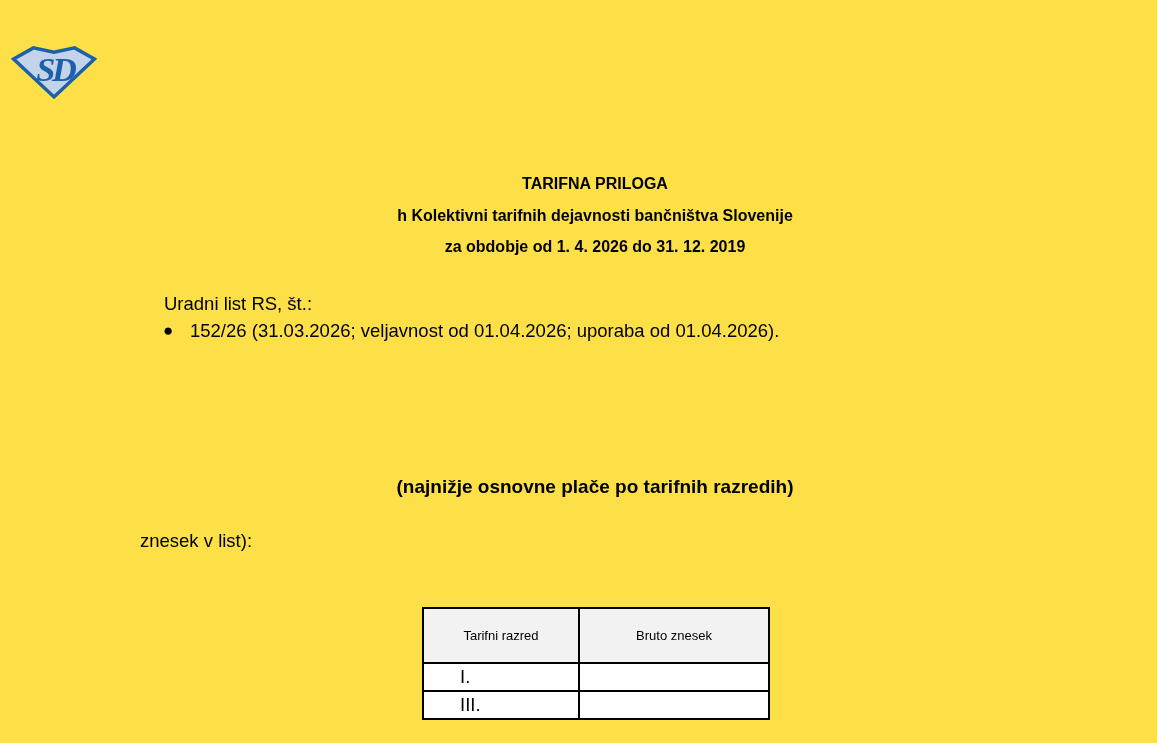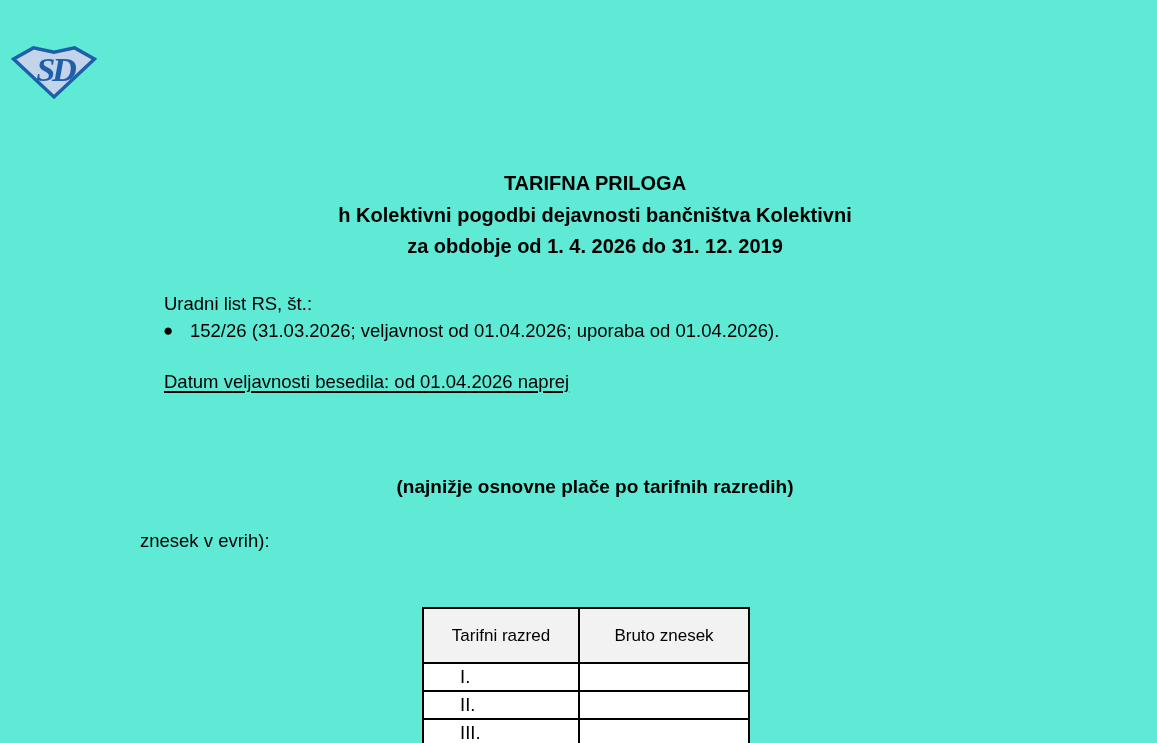--- a/index.html
+++ b/index.html
@@ -6,35 +6,35 @@
   html, body {
     width: 1157px; height: 743px;
     background: #ffffff;
     font-family: "Liberation Sans", "DejaVu Sans", sans-serif;
     color: #000000;
     overflow: hidden;
   }
   .page {
     position: relative;
     width: 1157px; height: 743px;
-    background: #5eead4;
+    background: #fde047;
     overflow: hidden;
   }
   .logo {
     position: absolute;
     left: 11px; top: 44px;
     width: 86px; height: 56px;
   }
   .logo svg { width: 100%; height: 100%; display: block; }
   .title {
     position: absolute;
     left: 170px; top: 168px; width: 850px;
     text-align: center;
     font-weight: bold;
-    font-size: 20px;
+    font-size: 16px;
     line-height: 31.5px;
   }
   .gazette-label {
     position: absolute;
     left: 164px; top: 291px;
     font-size: 18.5px; line-height: 26.5px;
   }
   .gazette-item {
     position: absolute;
     left: 163px; top: 318px;
@@ -83,26 +83,26 @@
     table-layout: fixed;
     width: 318px;
   }
   .tariff-table th, .tariff-table td {
     border: 2px solid #000000;
     font-weight: normal;
   }
   .tariff-table thead th {
     height: 55px;
     background: #f2f2f2;
-    font-size: 17px;
+    font-size: 13px;
     text-align: center;
     vertical-align: middle;
   }
   .tariff-table th.col-razred, .tariff-table td.col-razred { width: 156px; }
-  .tariff-table th.col-znesek, .tariff-table td.col-znesek { width: 170px; }
+  .tariff-table th.col-znesek, .tariff-table td.col-znesek { width: 190px; }
   .tariff-table tbody td {
     height: 28px;
     font-size: 18.5px;
     vertical-align: middle;
     background: #ffffff;
   }
   .tariff-table tbody td.col-razred {
     text-align: left;
     padding-left: 36px;
   }
@@ -115,59 +115,54 @@
   <div class="logo">
     <svg viewBox="0 0 100 64">
       <path d="M3,17 L26,4 L50,9 L74,4 L97,17 L50,61 Z" fill="#c3d4ea" stroke="#1d5fa8" stroke-width="4" stroke-linejoin="miter"></path>
       <path d="M8,19 L92,19" stroke="#1d5fa8" stroke-width="0" fill="none"></path>
       <text x="51" y="43" text-anchor="middle" font-family="Liberation Serif, DejaVu Serif, serif" font-size="40" font-weight="bold" font-style="italic" fill="#1d5fa8" letter-spacing="-4">SD</text>
     </svg>
   </div>
 
   <div class="title">
     <div>TARIFNA PRILOGA</div>
-    <div>h Kolektivni pogodbi dejavnosti bančništva Kolektivni</div>
+    <div>h Kolektivni tarifnih dejavnosti bančništva Slovenije</div>
     <div>za obdobje od 1. 4. 2026 do 31. 12. 2019</div>
   </div>
 
   <div class="gazette-label">Uradni list RS, št.:</div>
 
   <div class="gazette-item">
     <span class="bullet">●</span>
     <span>152/26 (31.03.2026; veljavnost od 01.04.2026; uporaba od 01.04.2026).</span>
   </div>
 
   <div class="validity">
-    <div class="underline">Datum veljavnosti besedila: od 01.04.2026 naprej</div>
   </div>
 
   <div class="article-head">
     <div>(najnižje osnovne plače po tarifnih razredih)</div>
   </div>
 
   <div class="paragraph">
-    <div class="p-line2">znesek v evrih):</div>
+    <div class="p-line2">znesek v list):</div>
   </div>
 
   <table class="tariff-table">
     <thead>
       <tr>
         <th class="col-razred">Tarifni razred</th>
         <th class="col-znesek">Bruto znesek</th>
       </tr>
     </thead>
     <tbody>
       <tr>
         <td class="col-razred">I.</td>
         <td class="col-znesek"></td>
       </tr>
       <tr>
-        <td class="col-razred">II.</td>
-        <td class="col-znesek"></td>
-      </tr>
-      <tr>
         <td class="col-razred">III.</td>
         <td class="col-znesek"></td>
       </tr>
     </tbody>
   </table>
 
 </div>
 
 </body></html>

